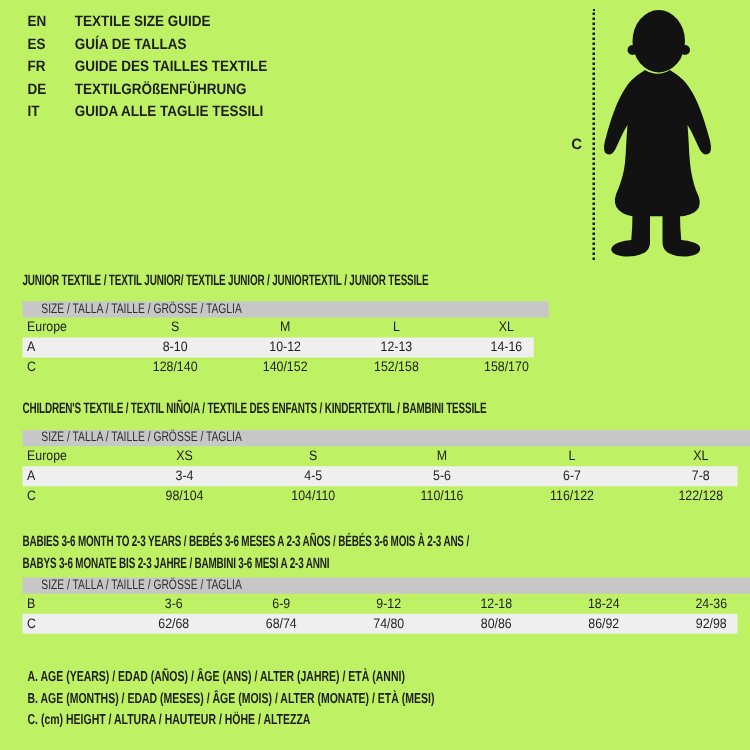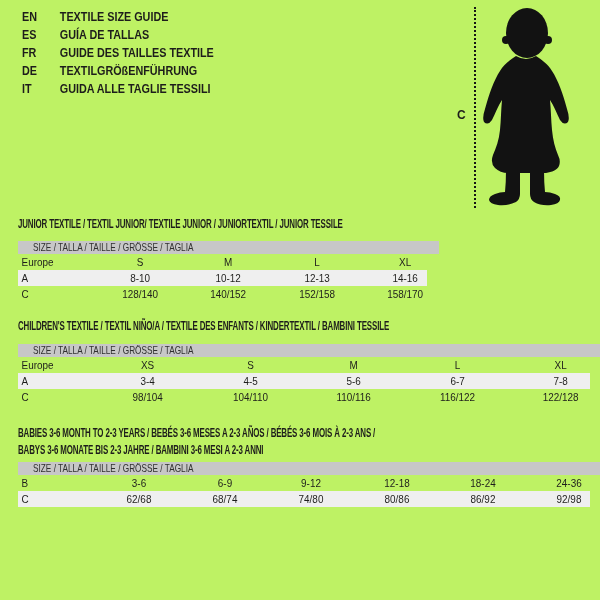--- a/index.html
+++ b/index.html
@@ -175,14 +175,19 @@
           <span class="tcell">62/68</span>
           <span class="tcell">68/74</span>
           <span class="tcell">74/80</span>
           <span class="tcell">80/86</span>
           <span class="tcell">86/92</span>
           <span class="tcell">92/98</span>
         </div>
       </div>
   </div>
 
+  <div class="footnotes" id="footnotes">
+      <div class="footnote">A. AGE (YEARS) / EDAD (AÑOS) / ÂGE (ANS) / ALTER (JAHRE) / ETÀ (ANNI)</div>
+      <div class="footnote">B. AGE (MONTHS) / EDAD (MESES) / ÂGE (MOIS) / ALTER (MONATE) / ETÀ (MESI)</div>
+      <div class="footnote">C. (cm) HEIGHT / ALTURA / HAUTEUR / HÖHE / ALTEZZA</div>
+    </div>
 
 </div>
 
 </body></html>

